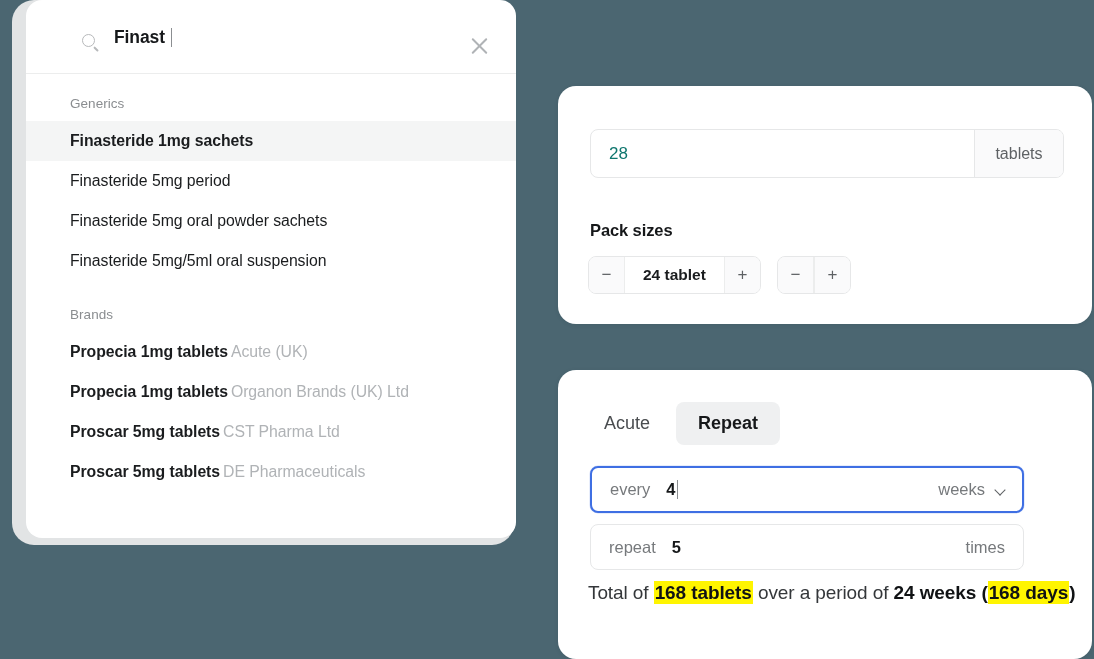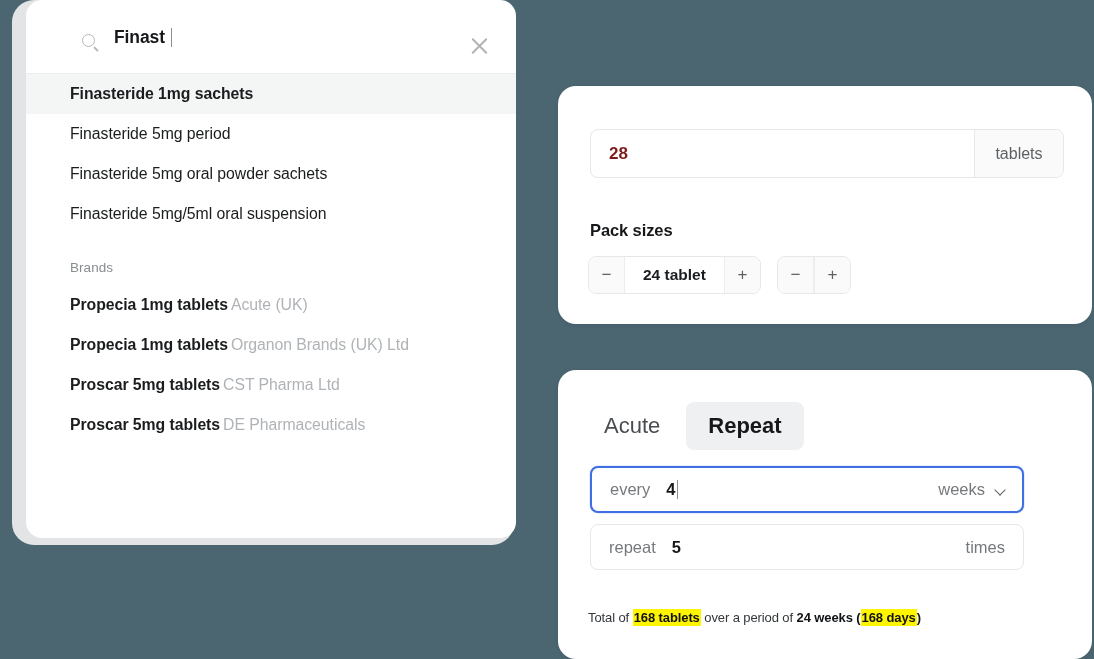--- a/index.html
+++ b/index.html
@@ -148,22 +148,21 @@
     border: 1px solid #e6e7e8;
     border-radius: 8px;
     overflow: hidden;
     background: #fff;
   }
   .qty-input {
     flex: 1;
     display: flex; align-items: center;
     padding-left: 18px;
     font-size: 17px;
-    color: #7f1d1d;
-    font-weight: bold;
+    color: #0f766e;
   }
   .qty-unit {
     width: 89px;
     display: flex; align-items: center; justify-content: center;
     background: #fafafb;
     border-left: 1px solid #e6e7e8;
     font-size: 16px;
     color: #5e6164;
   }
 
@@ -210,21 +209,21 @@
 
   
   .tabs {
     position: absolute;
     left: 24px; top: 32px;
     display: flex;
     gap: 4px;
   }
   .tab {
     padding: 11px 22px;
-    font-size: 22px;
+    font-size: 18px;
     color: #4a4d50;
     border-radius: 8px;
     cursor: pointer;
     white-space: nowrap;
   }
   .tab.active {
     background: #eff0f1;
     color: #16181a;
     font-weight: bold;
   }
@@ -266,22 +265,22 @@
     width: 8px; height: 8px;
     border-right: 1.8px solid #5e6164;
     border-bottom: 1.8px solid #5e6164;
     transform: rotate(45deg);
     margin-left: 11px;
     vertical-align: 2px;
   }
 
   .total-line {
     position: absolute;
-    left: 30px; top: 240px;
-    font-size: 13px;
+    left: 30px; top: 212px;
+    font-size: 19px;
     color: #34373a;
     white-space: nowrap;
     letter-spacing: -0.1px;
   }
   .total-line b { color: #101214; }
   .hl {
     background: #fff500;
     font-weight: bold;
     color: #101214;
     padding: 1px 1px;
@@ -305,20 +304,21 @@
             <span class="caret"></span>
         </div>
         <div class="close-icon">
           <span></span>
             <span></span>
         </div>
       </div>
 
       <div class="results">
 
+        <div class="group-label">Generics</div>
 
         <div class="result-row selected">
           <span>Finasteride 1mg sachets</span>
         </div>
         <div class="result-row">
           <span>Finasteride 5mg period</span>
         </div>
         <div class="result-row">
           <span>Finasteride 5mg oral powder sachets</span>
         </div>

